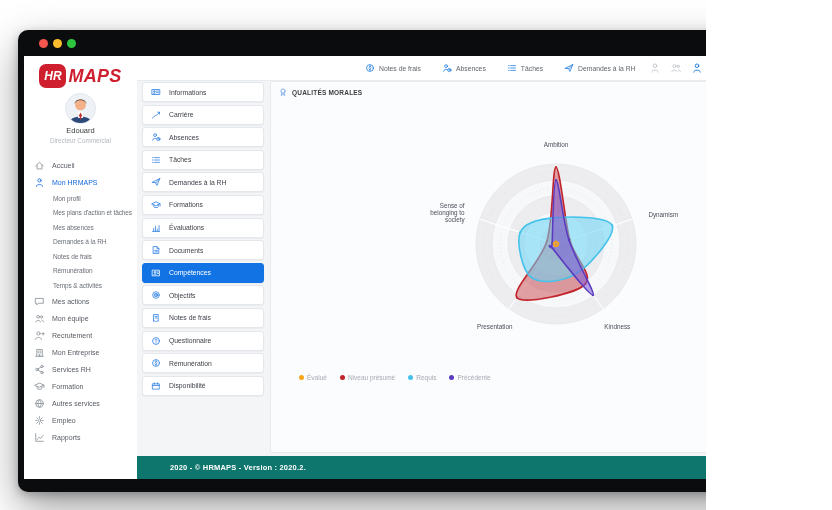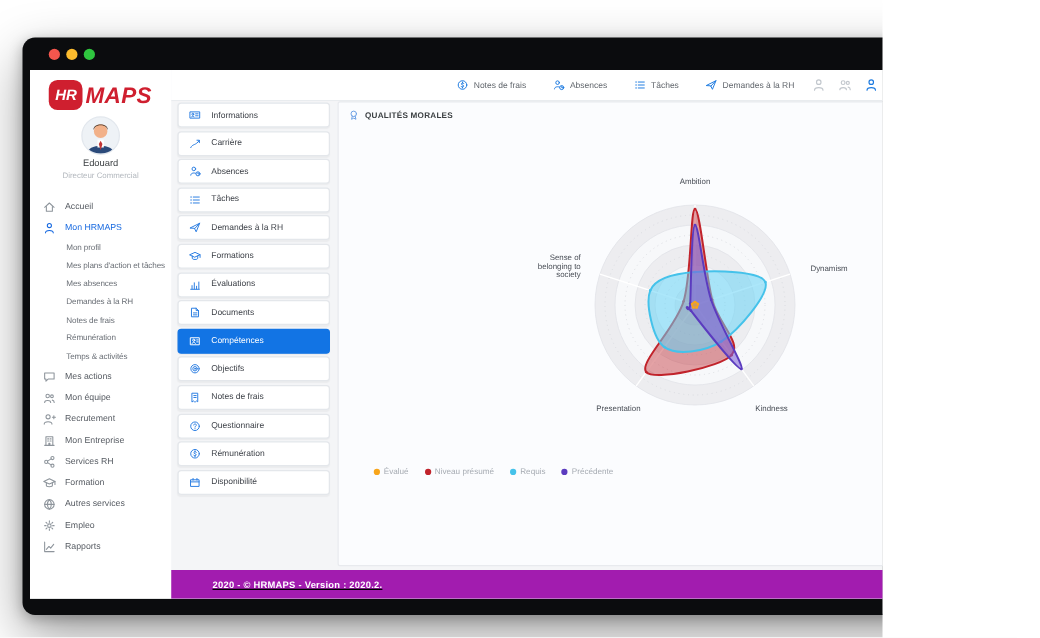--- a/index.html
+++ b/index.html
@@ -58,21 +58,21 @@
   .panel{position:absolute;inset:0;background:#fbfcfe;border:1px solid #e8eaee;border-radius:2px;overflow:hidden;}
   .panel-head{display:flex;align-items:center;gap:4px;padding:5px 0 0 7px;}
   .panel-icon{width:10px;height:10px;color:#6b9fe3;display:flex;}
   .panel-title{font-size:6.5px;font-weight:bold;color:#3c4043;letter-spacing:.2px;}
   #radar{position:absolute;left:25px;top:2px;}
   .legend{position:absolute;left:28px;top:292px;display:flex;align-items:center;gap:13px;}
   .leg-item{display:flex;align-items:center;gap:3px;cursor:pointer;}
   .leg-dot{width:5px;height:5px;border-radius:50%;}
   .leg-lbl{font-size:6.5px;color:#a6abb2;}
   
-  .footer{height:23px;flex:none;background:#a21caf;display:flex;align-items:center;position:relative;text-decoration:underline;}
+  .footer{height:23px;flex:none;background:#0f766e;display:flex;align-items:center;position:relative;}
   .footer-text{margin-left:33px;font-size:7.5px;font-weight:bold;color:#fff;letter-spacing:.2px;}
   .footer-up{position:absolute;right:9px;top:7px;width:9px;height:9px;color:#fff;display:flex;cursor:pointer;}
 </style>
 </head>
 <body>
 
 <div class="stage">
   <div class="window">
     <div class="titlebar">
       <span class="tl red"></span>

